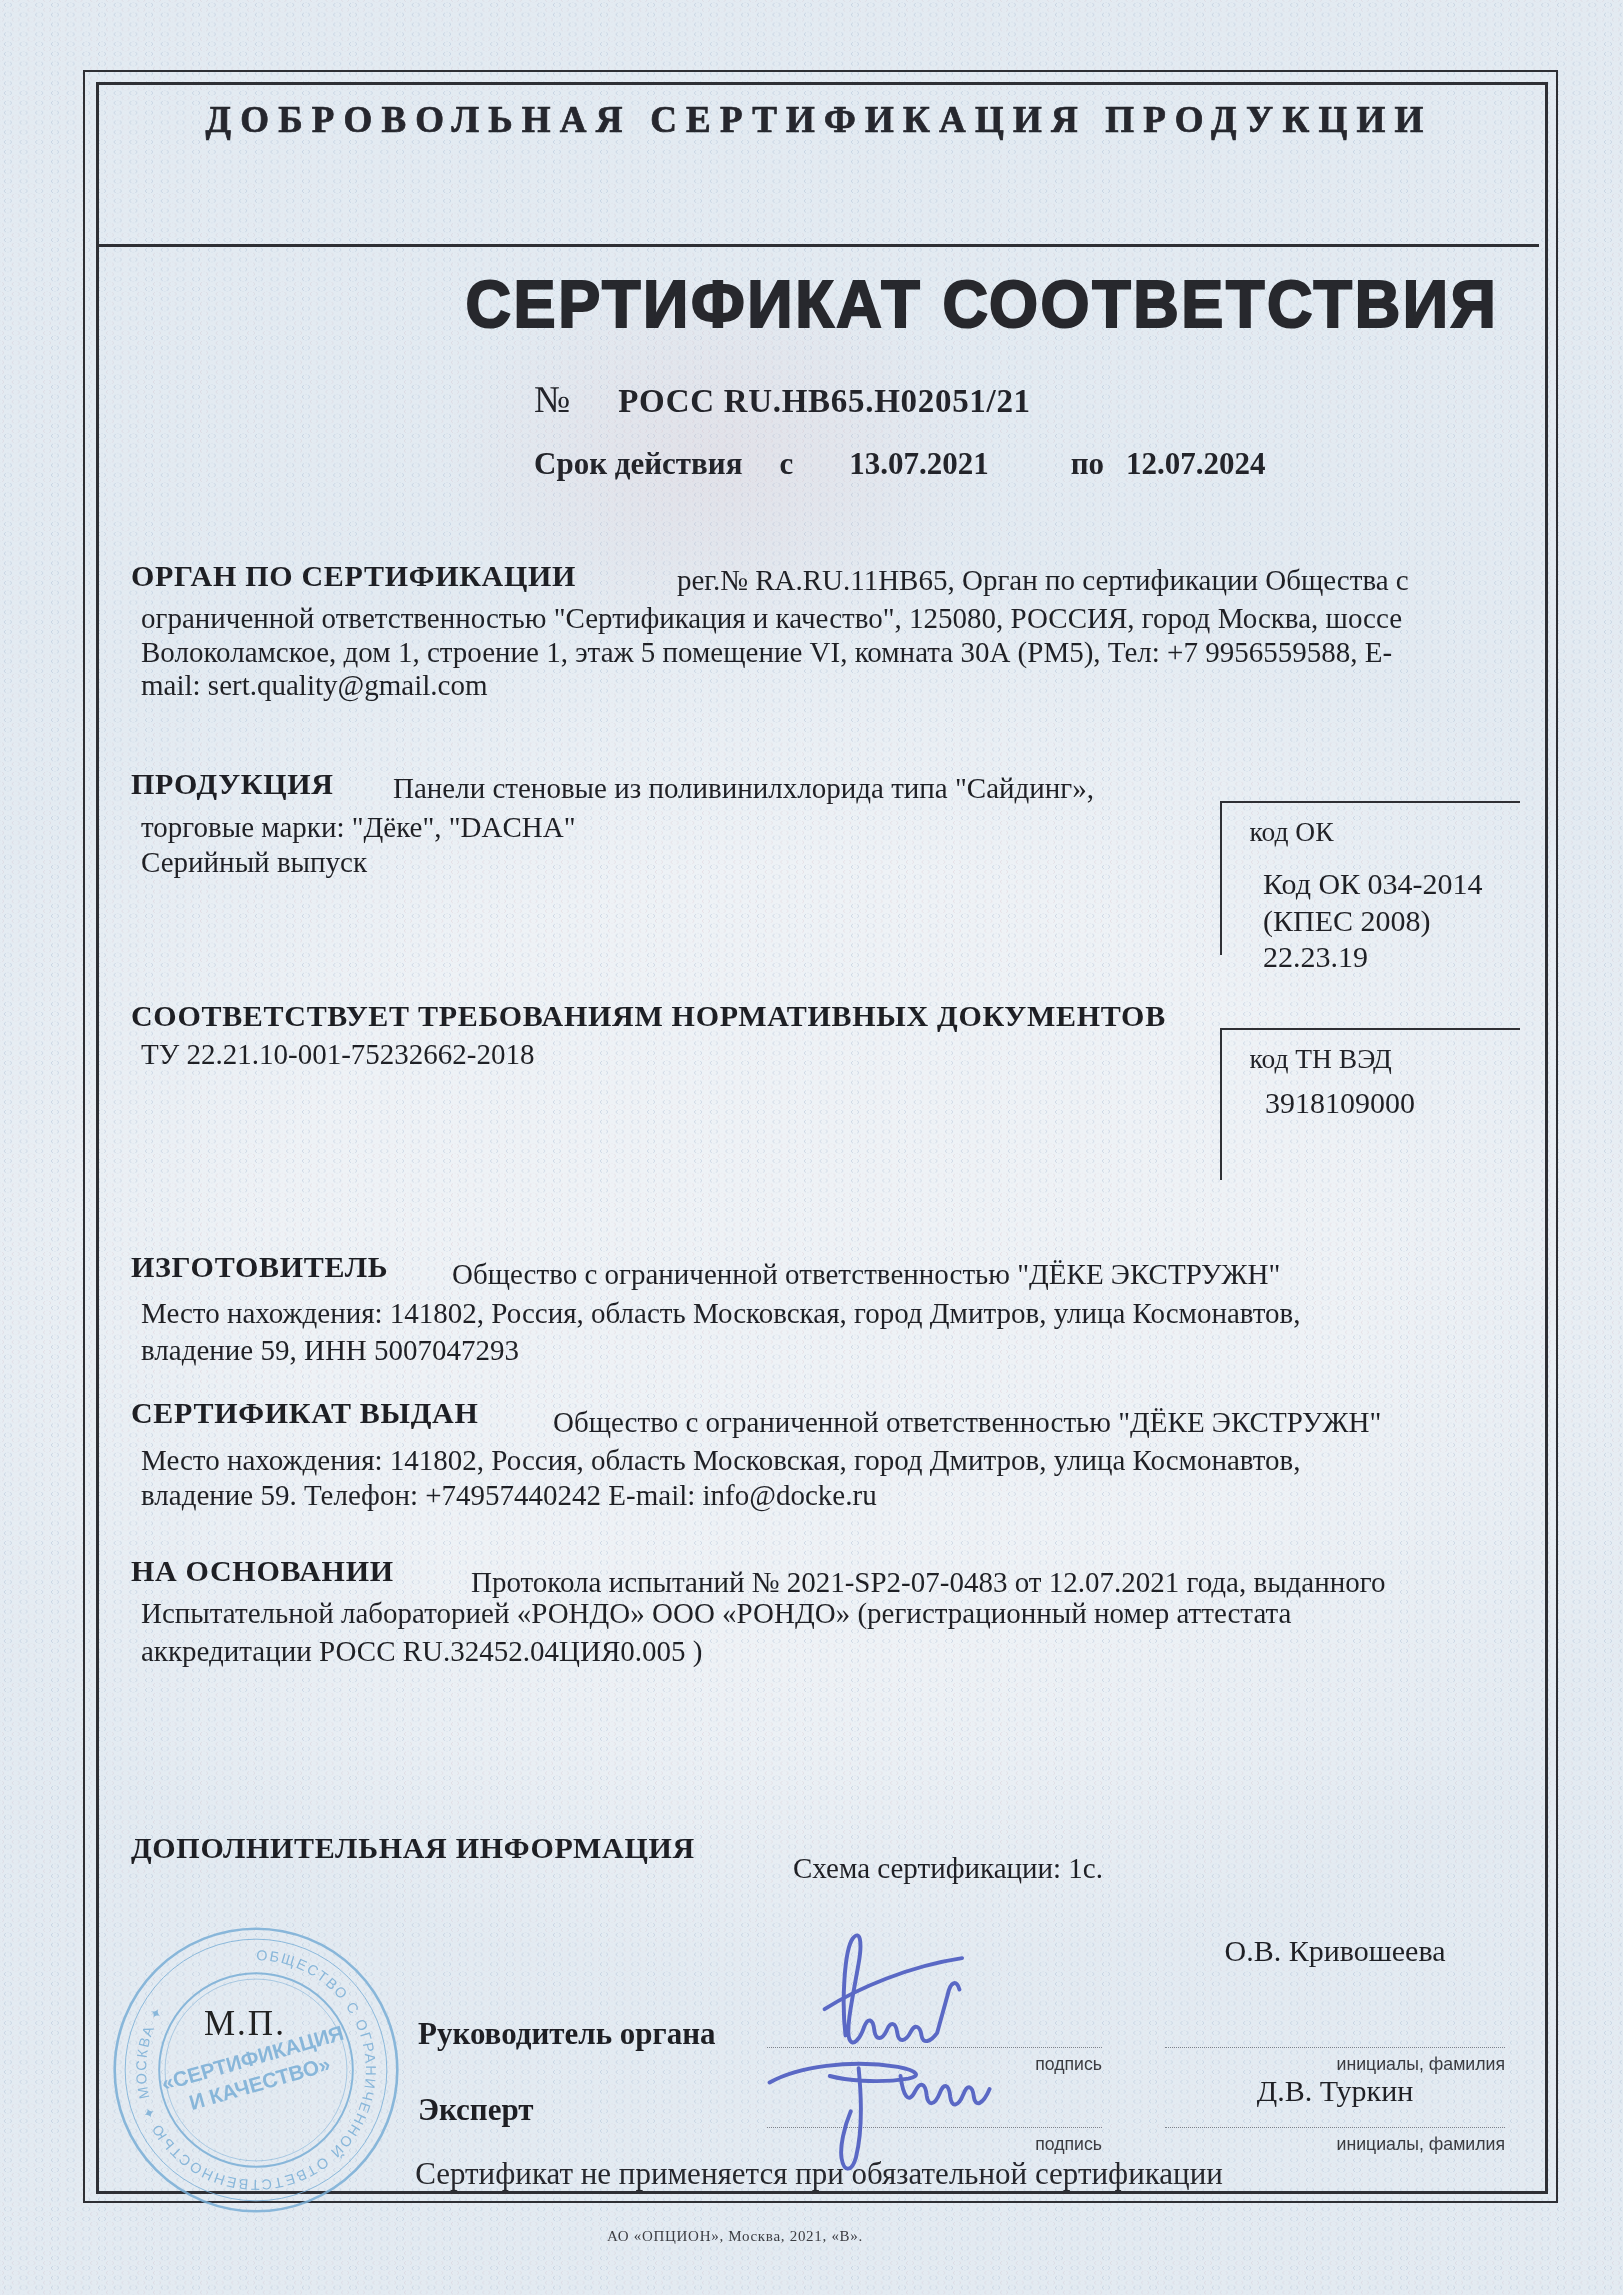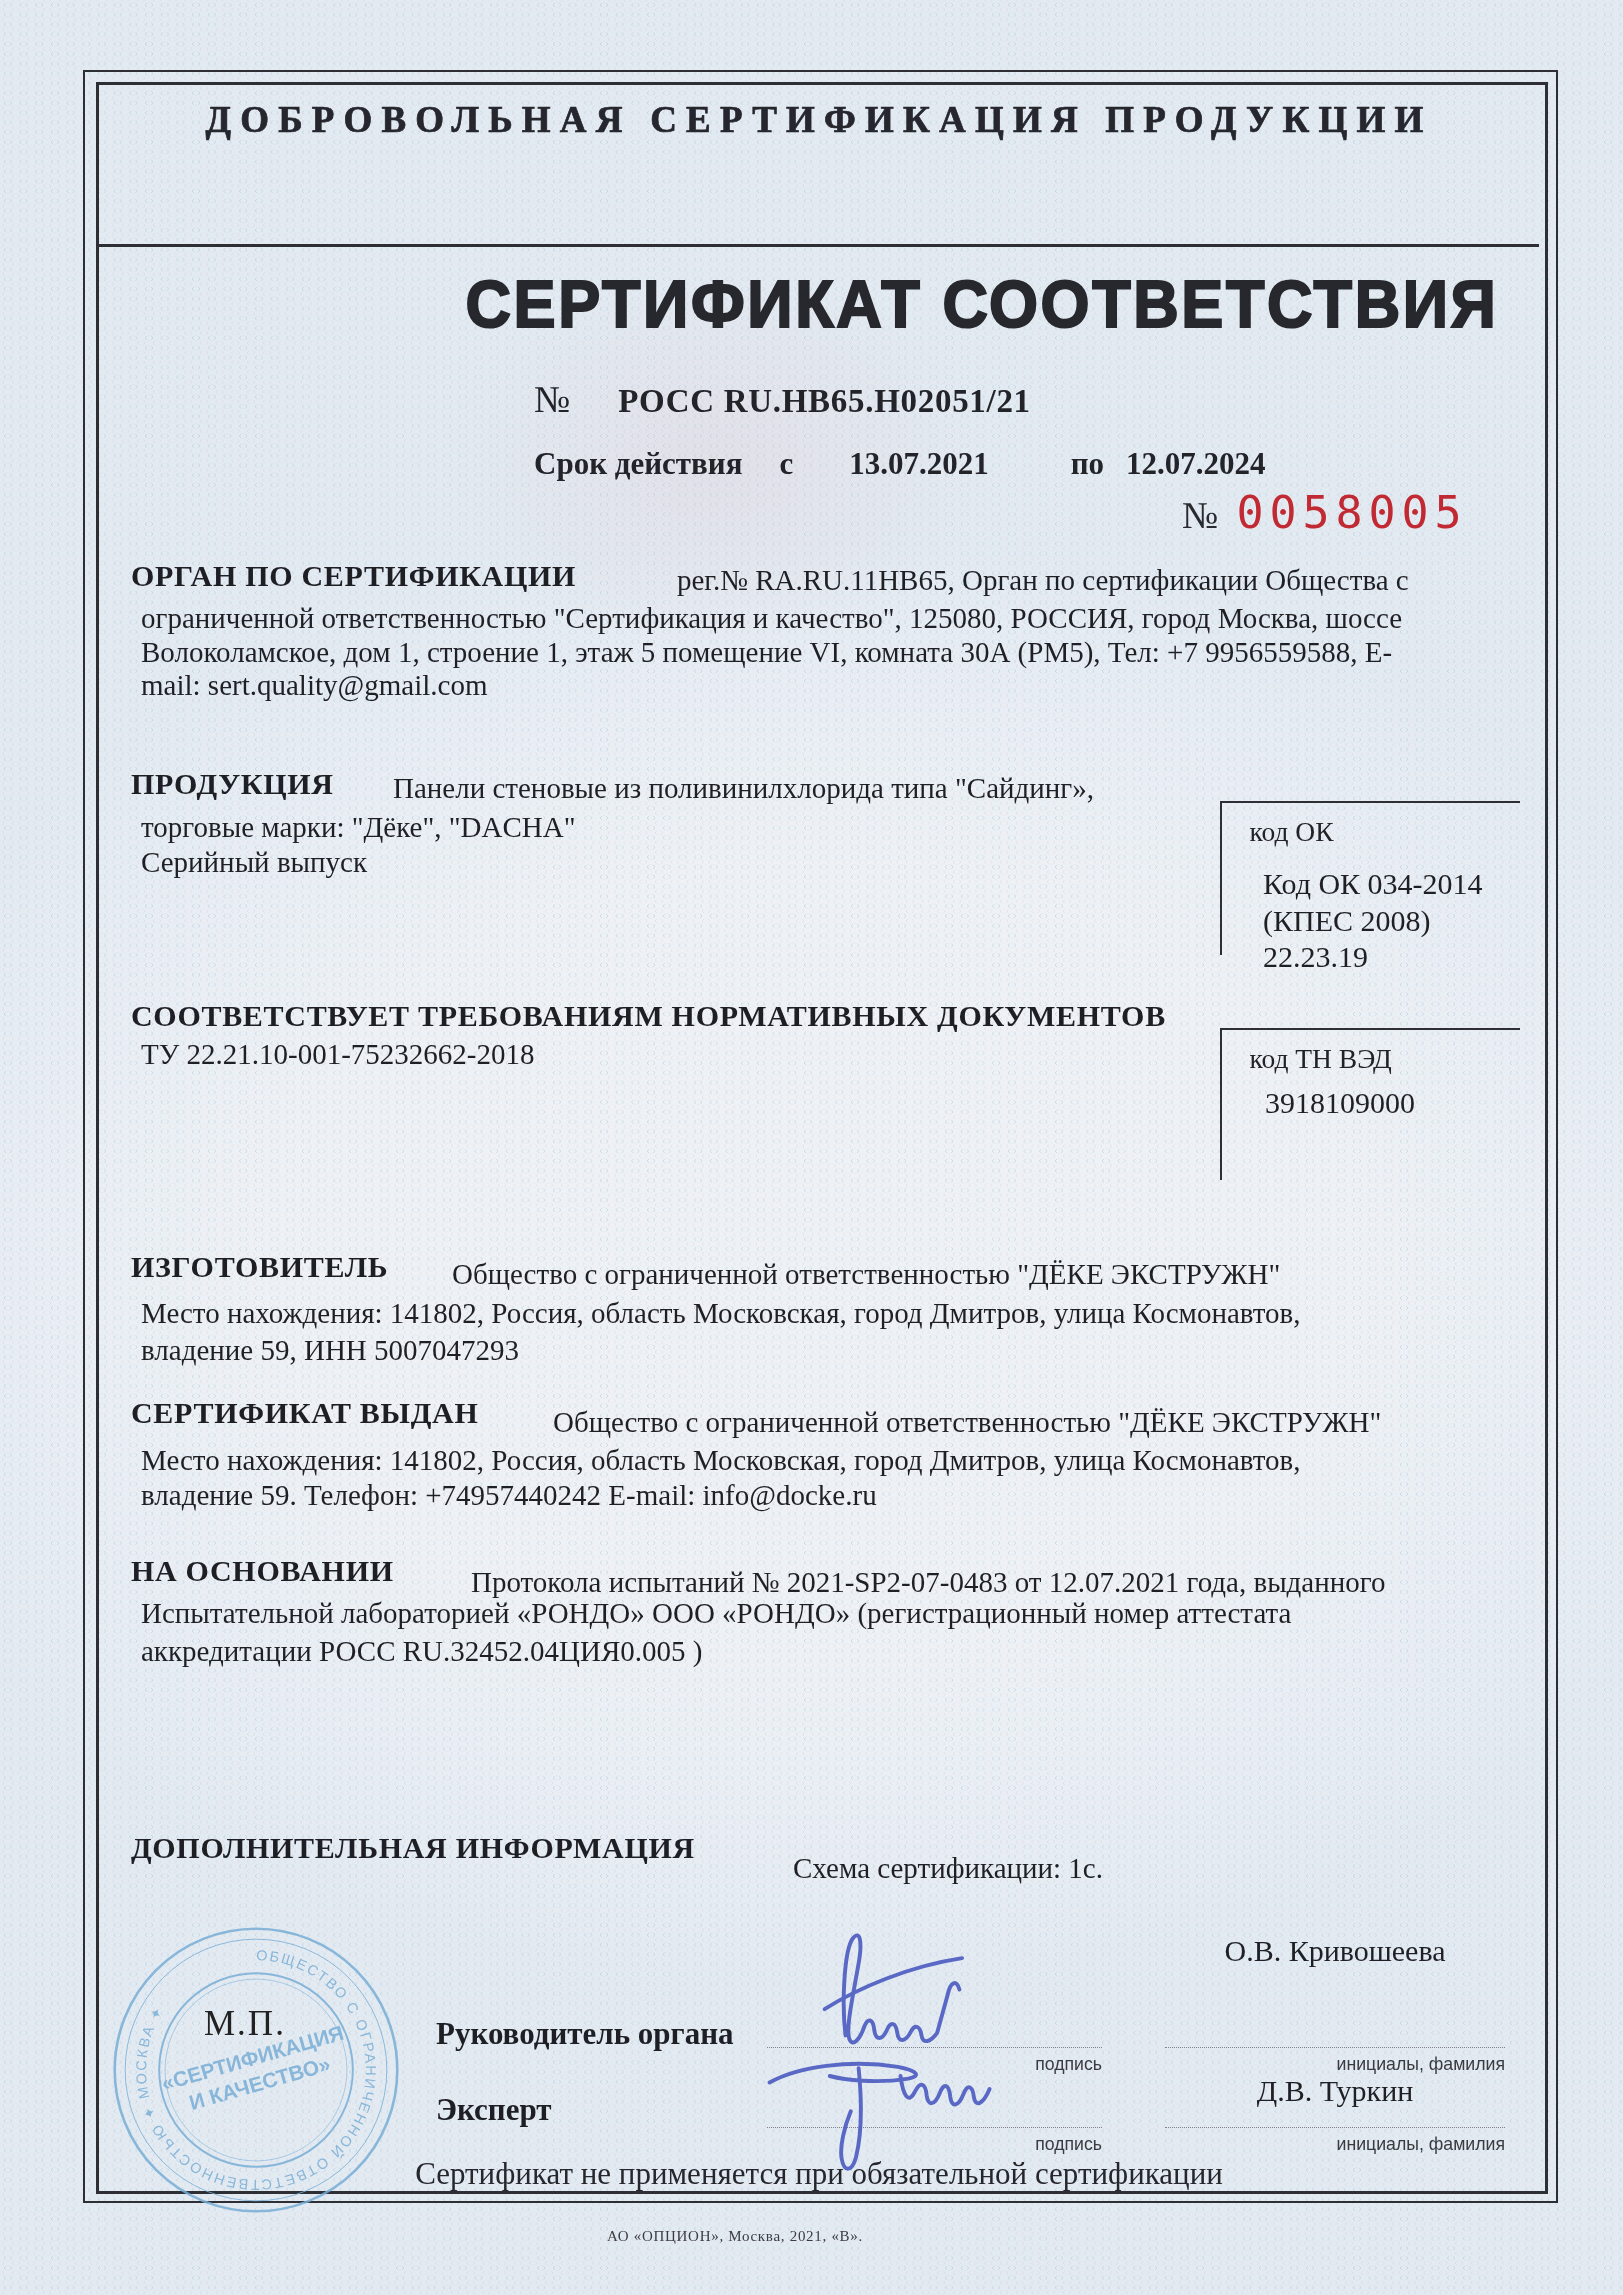--- a/index.html
+++ b/index.html
@@ -46,21 +46,21 @@
     letter-spacing:5.9px;color:#c22a33;}
   
   .lbl{font-weight:700;font-size:30px;letter-spacing:0.7px;color:#1e1f24;white-space:nowrap;}
   .body{font-size:29px;color:#1f2025;white-space:nowrap;}
   
   .code-box{width:298px;border-top:2.6px solid #2e2f34;border-left:2.6px solid #2e2f34;}
   .code-lbl{margin:13px 0 0 27.5px;font-size:27.5px;color:#222328;}
   .code-line{margin:9.2px 0 0 43px;font-size:30px;color:#1f2025;line-height:37px;}
   
   .mp{font-size:35px;letter-spacing:2px;color:#222;z-index:3;}
-  .role{font-weight:700;font-size:31px;color:#1e1f24;white-space:nowrap;margin-left:18px;}
+  .role{font-weight:700;font-size:31px;color:#1e1f24;white-space:nowrap;}
   .sig-line{border-top:1.3px dotted #7d838c;height:0;}
   .cap{font-family:"Liberation Sans",sans-serif;font-size:17.7px;color:#3a3b40;text-align:right;}
   .sig-name{font-size:30px;color:#1f2025;text-align:center;white-space:nowrap;}
   .disclaimer{left:99px;top:2156px;width:1440px;text-align:center;font-size:31px;color:#26272c;}
   .footer-note{left:0;top:2228px;width:1470px;text-align:center;font-size:15px;
     letter-spacing:0.7px;color:#3c3d42;}
   .stamp-svg{left:99px;top:1913px;z-index:1;opacity:.85;}
   .sign-svg{left:746px;top:1911px;z-index:4;}
 </style>
 </head>
@@ -76,23 +76,20 @@
   <div class="abs doc-title">СЕРТИФИКАТ СООТВЕТСТВИЯ</div>
 
   <div class="abs num-row">
     <span class="num-sym">№</span><span class="num-val">РОСС RU.НВ65.Н02051/21</span>
   </div>
 
   <div class="abs val-row">
     <span>Срок действия</span><span class="val-prep1">с</span><span class="val-d1">13.07.2021</span><span class="val-prep2">по</span><span class="val-d2">12.07.2024</span>
   </div>
 
-  <div class="abs blank-row">
-    <span class="blank-sym">№</span><span class="blank-digits">0058005</span>
-  </div>
 
   <div class="abs lbl" style="left:131px;top:559px">ОРГАН ПО СЕРТИФИКАЦИИ</div>
   <div class="abs body" style="left:677px;top:564px">рег.№ RA.RU.11НВ65, Орган по сертификации Общества с</div>
   <div class="abs body" style="left:141px;top:602px">ограниченной ответственностью "Сертификация и качество", 125080, РОССИЯ, город Москва, шоссе</div>
   <div class="abs body" style="left:141px;top:636px">Волоколамское, дом 1, строение 1, этаж 5 помещение VI, комната 30А (РМ5), Тел: +7 9956559588, E-</div>
   <div class="abs body" style="left:141px;top:669px">mail: sert.quality@gmail.com</div>
 
   <div class="abs lbl" style="left:131px;top:767px">ПРОДУКЦИЯ</div>
   <div class="abs body" style="left:393px;top:772px">Панели стеновые из поливинилхлорида типа "Сайдинг»,</div>
   <div class="abs body" style="left:141px;top:811px">торговые марки: "Дёке", "DACHA"</div>

